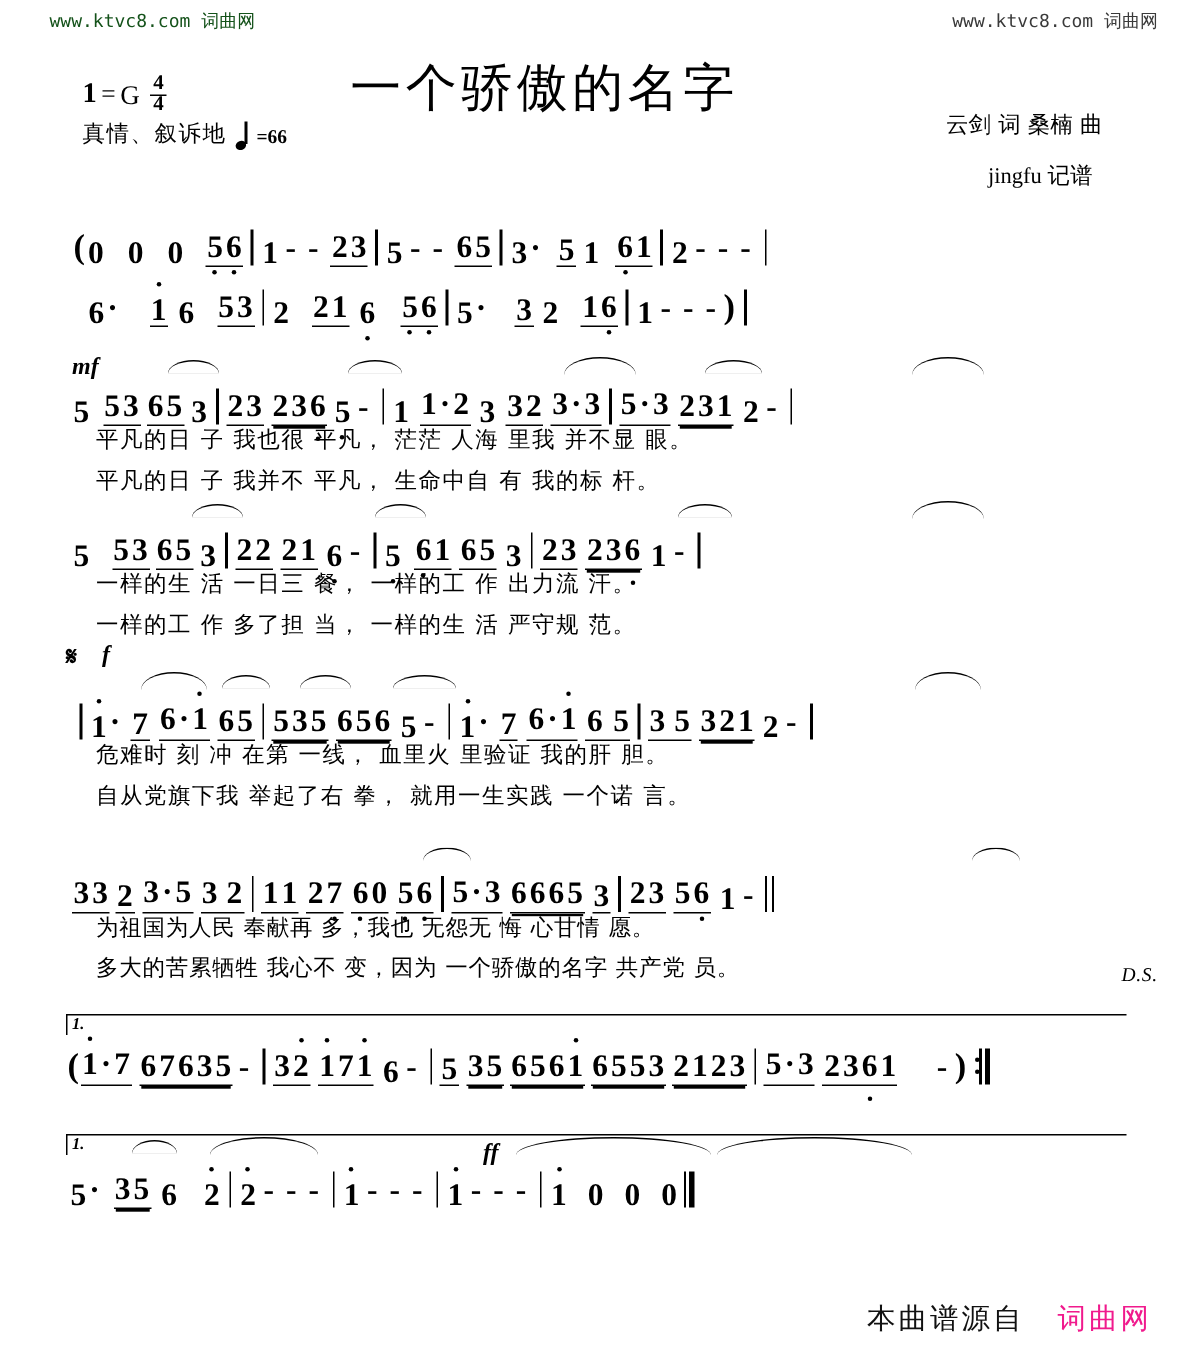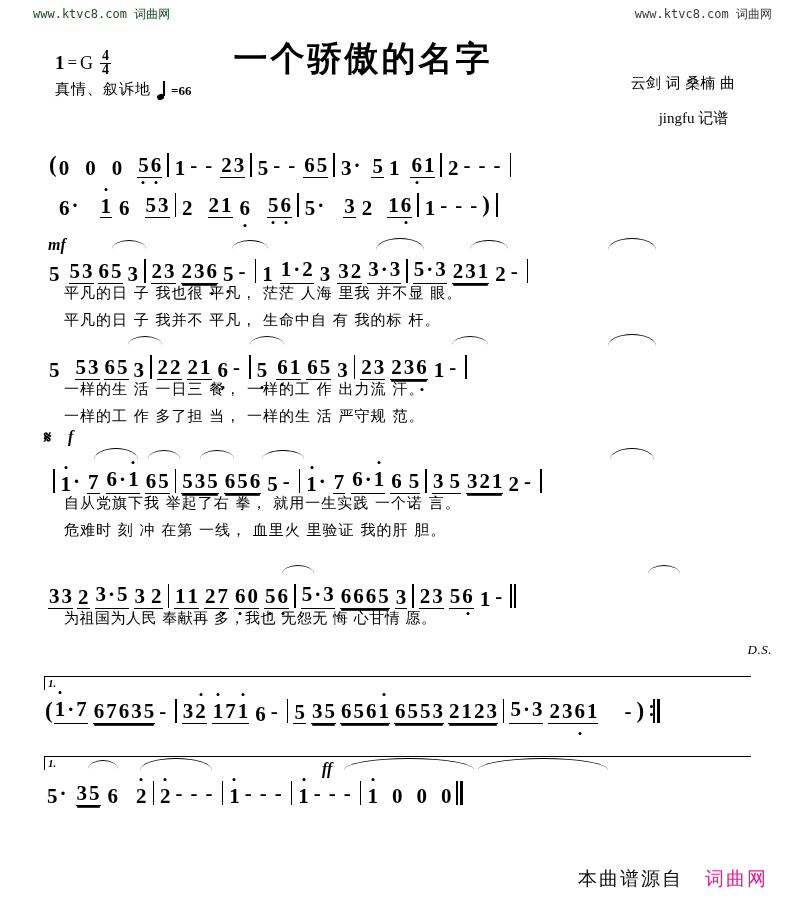--- a/index.html
+++ b/index.html
@@ -13,21 +13,21 @@
   }
   
   .wm{position:absolute;top:6px;font-family:"DejaVu Sans Mono", monospace;font-size:12px;letter-spacing:0px;white-space:nowrap;}
   .wm-left{left:33px;color:#14521a;}
   .wm-right{right:18px;color:#3a3a3a;}
 
   
   .header{position:absolute;left:0;top:30px;width:790px;height:105px;}
   .title{
     position:absolute;left:0;top:6px;width:726px;text-align:center;
-    font-family:"DejaVu Sans", sans-serif;font-size:34px;font-weight:700;letter-spacing:3px;
+    font-family:"DejaVu Sans", sans-serif;font-size:34px;font-weight:400;letter-spacing:3px;
   }
   .singer{
     position:absolute;left:0;top:52px;width:790px;text-align:center;
     font-family:"DejaVu Sans", sans-serif;font-size:15px;letter-spacing:1px;
   }
   .keysig{position:absolute;left:55px;top:20px;font-size:19px;font-weight:700;display:flex;align-items:center;gap:3px;}
   .keysig .eq{font-weight:400;font-size:17px;}
   .keysig .g{font-weight:400;font-size:18px;font-family:"Liberation Serif",serif;}
   .frac{display:inline-flex;flex-direction:column;align-items:center;line-height:0.92;font-size:14px;font-weight:700;margin-left:4px;}
   .frac .num{border-bottom:1.6px solid #000;padding:0 2px;}
@@ -331,24 +331,24 @@
     <span class="bar"></span>
     <span class="beam1"><span class="n">3</span><span class="sp" style="width:4px"></span><span class="n">5</span></span>
       <span class="sp" style="width:5px"></span>
     <span class="beam2"><span class="n">3</span><span class="n">2</span><span class="n">1</span></span>
       <span class="sp" style="width:4px"></span>
     <span class="n">2</span>
     <span class="dash">-</span>
     <span class="bar"></span>
   </div>
   <div class="lyricrow" style="letter-spacing:1px;">
+    <span>危难时 刻 冲 在第 一线， 血里火 里验证 我的肝 胆。</span>
+  </div>
+  <div class="lyricrow" style="letter-spacing:1px;">
     <span>自从党旗下我 举起了右 拳， 就用一生实践 一个诺 言。</span>
-  </div>
-  <div class="lyricrow" style="letter-spacing:1px;">
-    <span>危难时 刻 冲 在第 一线， 血里火 里验证 我的肝 胆。</span>
   </div>
 </div>
 
 <div class="sys" style="top:565px;">
   <div class="noterow">
     <div class="slur" style="left:282px;top:0px;width:32px;"></div>
     <div class="slur" style="left:648px;top:0px;width:32px;"></div>
 
     <span class="beam1"><span class="n">3</span><span class="n">3</span></span>
       <span class="sp" style="width:4px"></span>
@@ -377,20 +377,21 @@
     <span class="beam1"><span class="n">5</span><span class="n">6<i class="dot-lo"></i></span></span>
       <span class="sp" style="width:5px"></span>
     <span class="n">1</span>
     <span class="dash">-</span>
     <span class="dbar"></span>
   </div>
   <div class="lyricrow" style="letter-spacing:0.5px;">
     <span>为祖国为人民 奉献再 多，我也 无怨无 悔 心甘情 愿。</span>
   </div>
   <div class="lyricrow" style="letter-spacing:0.5px;position:relative;">
+    <span>多大的苦累牺牲 我心不 变，因为 一个骄傲的名字 共产党 员。</span>
     <span class="ds" style="right:18px;top:6px;">D.S.</span>
   </div>
 </div>
 
 <div class="sys" style="top:676px;">
   <div class="volta" style="left:44px;top:0px;width:706px;">
     <span class="lbl">1.</span>
   </div>
   <div class="noterow" style="padding-left:44px;height:48px;">
     <span class="paren">(</span>

